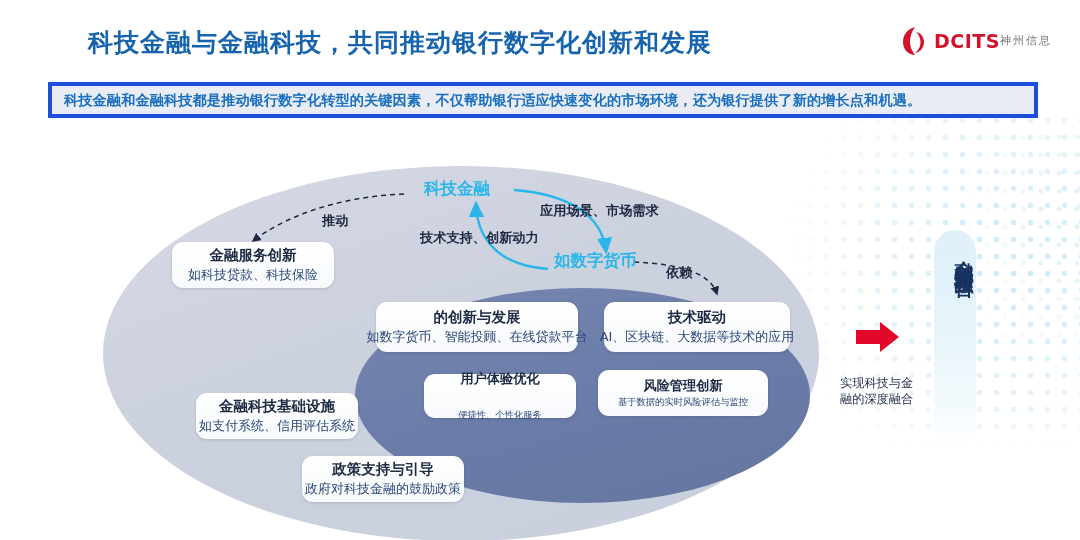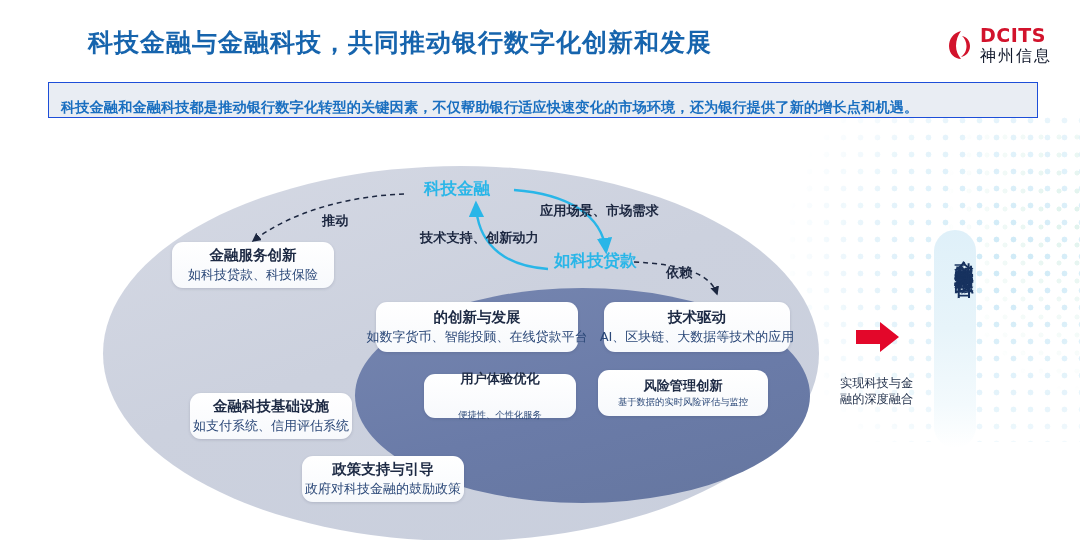--- a/index.html
+++ b/index.html
@@ -45,35 +45,35 @@
     color: #1664ad;
     letter-spacing: 1px;
     white-space: nowrap;
   }
   .logo {
     position: absolute;
     right: 28px; top: 18px;
     display: flex; align-items: center; gap: 6px;
   }
   .logo-mark { width: 26px; height: 30px; flex: 0 0 auto; }
-  .logo-text { display: flex; flex-direction: column; line-height: 1; }
+  .logo-text { display: flex; line-height: 1; }
   .logo-en {
     font-size: 19px; font-weight: bold; color: #d2132c;
     letter-spacing: .5px; font-family: "DejaVu Sans", "Liberation Sans", sans-serif;
   }
-  .logo-cn { font-size: 16px; color: #0f172a; letter-spacing: 2px; margin-top: 3px; }
+  .logo-cn { font-size: 11px; color: #737373; letter-spacing: 2px; margin-top: 3px; }
 
   
   .subtitle-band {
     position: absolute;
     left: 48px; top: 74px;
     width: 990px; height: 36px;
     background: #e9edf3;
-    border: 1px solid #1d4ed8;
-    display: flex; align-items: flex-end;
+    border: 4px solid #1d4ed8;
+    display: flex; align-items: center;
   }
   .subtitle-text {
     font-size: 14.2px;
     color: #1a6fc0;
     font-weight: bold;
     padding-left: 12px;
     white-space: nowrap;
     letter-spacing: .1px;
   }
 
@@ -198,34 +198,34 @@
     <path d="M404,186 C350,188 292,203 253,233" fill="none" stroke="#1c2740" stroke-width="1.5" stroke-dasharray="5,4" marker-end="url(#mk-dark)"></path>
 
     <path d="M634,254 C678,256 710,264 717,286" fill="none" stroke="#1c2740" stroke-width="1.5" stroke-dasharray="5,4" marker-end="url(#mk-dark)"></path>
 
     <path d="M514,182 C568,186 602,207 606,243" fill="none" stroke="#29b6e8" stroke-width="2.4" marker-end="url(#mk-cyan)"></path>
 
     <path d="M548,261 C500,258 477,232 476,196" fill="none" stroke="#29b6e8" stroke-width="2.4" marker-end="url(#mk-cyan)"></path>
   </svg>
 
   <div class="lab lab-cyan" style="left:424px; top:170px;">科技金融</div>
-  <div class="lab lab-cyan" style="left:554px; top:242px;">如科技贷款</div>
+  <div class="lab lab-cyan" style="left:554px; top:242px;">如数字货币</div>
 
   <div class="lab lab-dark" style="left:322px; top:204px;">推动</div>
   <div class="lab lab-dark" style="left:540px; top:194px;">应用场景、市场需求</div>
   <div class="lab lab-dark" style="left:420px; top:221px;">技术支持、创新动力</div>
   <div class="lab lab-dark" style="left:666px; top:256px;">依赖</div>
 
   <div class="card" style="left:172px; top:234px; width:162px; height:46px;">
     <span class="ttl">金融服务创新</span>
     <span class="sub">如科技贷款、科技保险</span>
   </div>
 
 
-  <div class="card" style="left:190px; top:385px; width:162px; height:46px;">
+  <div class="card" style="left:196px; top:385px; width:162px; height:46px;">
     <span class="ttl">金融科技基础设施</span>
     <span class="sub">如支付系统、信用评估系统</span>
   </div>
 
   <div class="card" style="left:302px; top:448px; width:162px; height:46px;">
     <span class="ttl">政策支持与引导</span>
     <span class="sub">政府对科技金融的鼓励政策</span>
   </div>
 
   <div class="card" style="left:376px; top:294px; width:202px; height:50px;">

